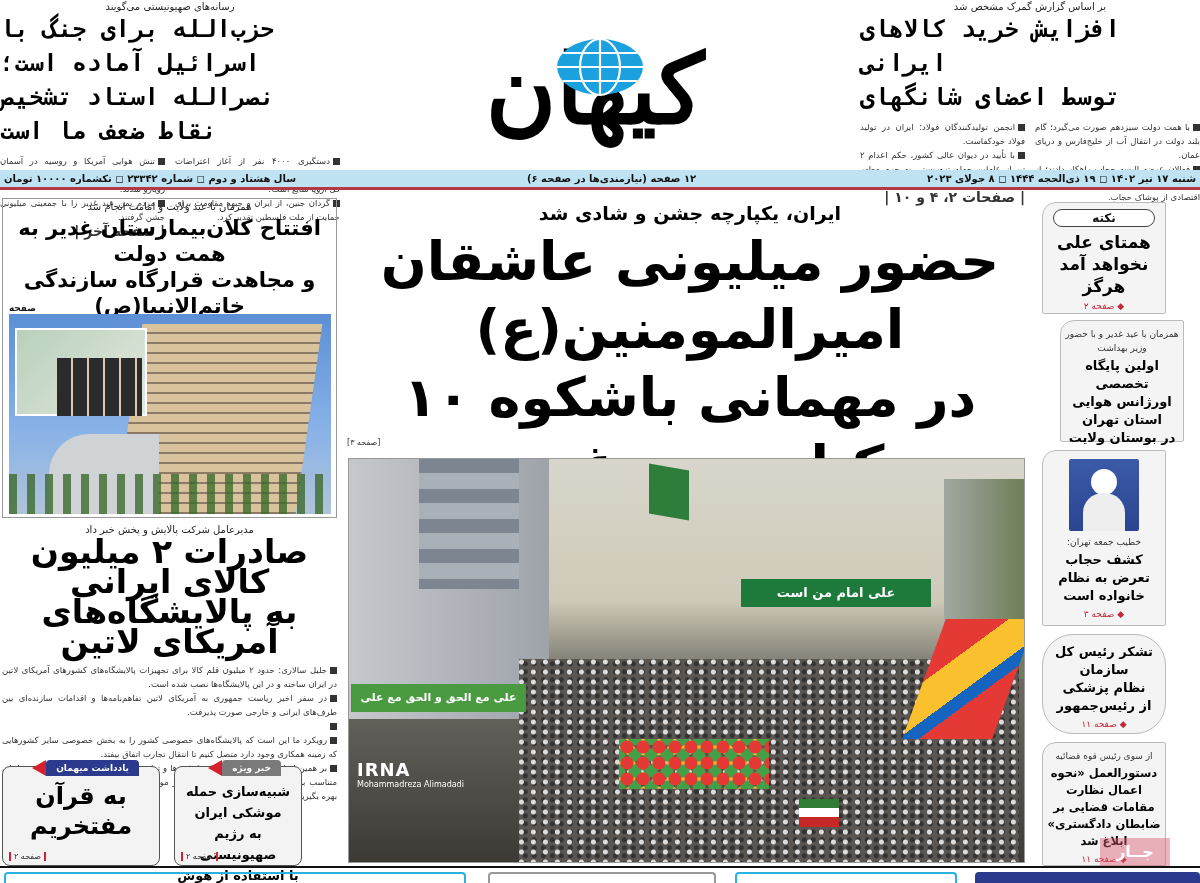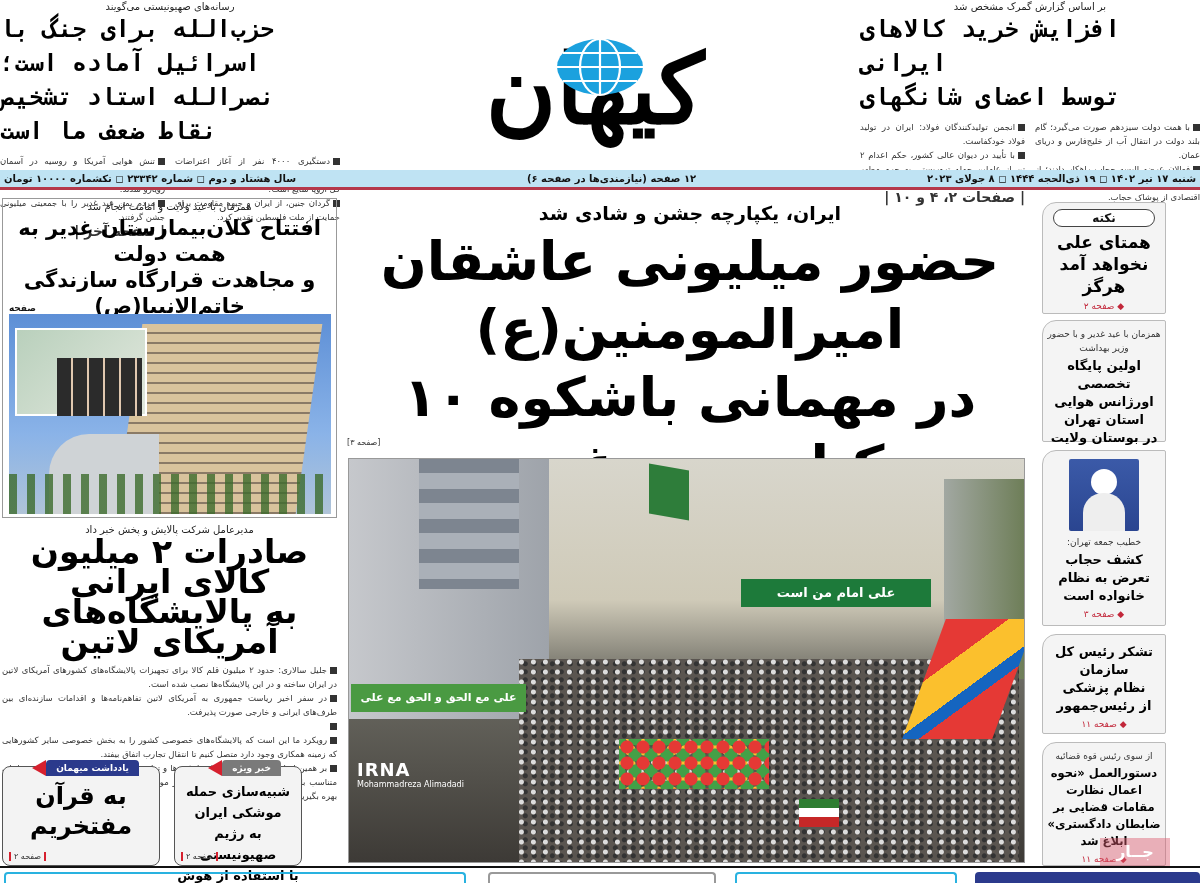--- a/index.html
+++ b/index.html
@@ -224,41 +224,41 @@
 <div class="right-col">
   <div class="rbox" style="top:4px; height:112px;">
     <div class="pill">نکته</div>
     <div class="title">
       <div>همتای علی</div>
       <div>نخواهد آمد هرگز</div>
     </div>
     <div class="ref">صفحه ۲</div>
   </div>
 
-  <div class="rbox" style="top:122px; height:122px;">
+  <div class="rbox" style="top:122px; height:122px;margin-left:18px;">
     <div class="kick">همزمان با عید غدیر و با حضور وزیر بهداشت</div>
     <div class="small-title">
       <div>اولین پایگاه تخصصی</div>
       <div>اورژانس هوایی استان تهران</div>
       <div>در بوستان ولایت افتتاح شد</div>
     </div>
     <div class="ref">صفحه ۱۰</div>
   </div>
 
   <div class="rbox" style="top:252px; height:176px;">
     <div class="portrait"></div>
     <div class="kick">خطیب جمعه تهران:</div>
     <div class="small-title">
       <div>کشف حجاب</div>
       <div>تعرض به نظام خانواده است</div>
     </div>
     <div class="ref">صفحه ۳</div>
   </div>
 
-  <div class="rbox" style="top:436px; height:100px;">
+  <div class="rbox" style="top:436px; height:100px;border-radius:31px;">
     <div class="small-title" style="margin-top:4px;">
       <div>تشکر رئیس کل سازمان</div>
       <div>نظام پزشکی</div>
       <div>از رئیس‌جمهور</div>
     </div>
     <div class="ref">صفحه ۱۱</div>
   </div>
 
   <div class="rbox" style="top:544px; height:124px;">
     <div class="kick">از سوی رئیس قوه قضائیه</div>

